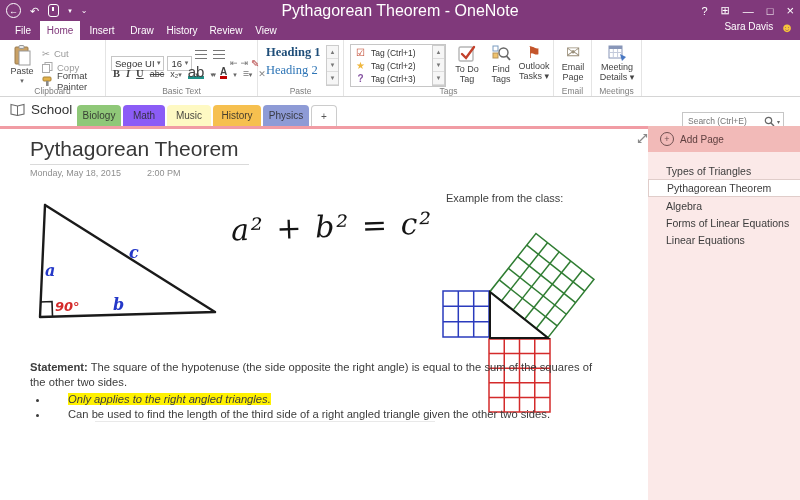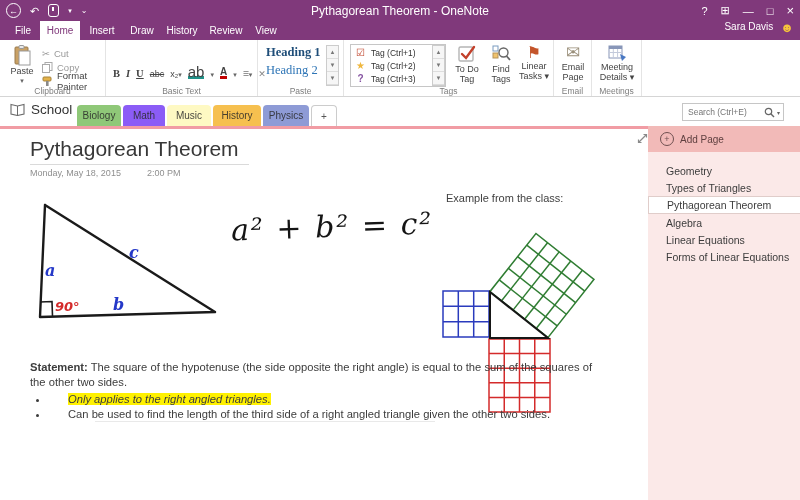--- a/index.html
+++ b/index.html
@@ -9,21 +9,21 @@
 
   
   .titlebar{left:0;top:0;width:800px;height:22px;background:#80397B;}
   .qat{left:6px;top:3px;display:flex;gap:9px;align-items:center;color:#fff;}
   .qat .g{font-size:11px;line-height:14px;}
   .backcirc{width:13px;height:13px;border:1px solid #fff;border-radius:50%;
             display:flex;align-items:center;justify-content:center;font-size:9px;}
   .touchpad{width:9px;height:11px;border:1px solid #fff;border-radius:3px;position:relative;}
   .touchpad::after{content:'';position:absolute;left:3px;top:2px;width:2px;height:4px;background:#fff;}
   .tb-title{left:0;top:0;width:800px;height:21px;display:flex;align-items:center;justify-content:center;
-            color:#fff;font-size:12px;pointer-events:none;}
+            color:#fff;font-size:16px;pointer-events:none;}
   .winctl{right:6px;top:3px;display:flex;gap:13px;color:#fff;font-size:11px;align-items:center;}
   .winctl span{cursor:default;}
 
   
   .menurow{left:0;top:21px;width:800px;height:19px;background:#80397B;}
   .mtab{position:absolute;top:0;height:19px;display:flex;align-items:center;justify-content:center;
         color:#fff;font-size:10px;}
   .mtab.active{background:#fff;color:#80397B;}
   .userarea{position:absolute;right:6px;top:0;height:19px;display:flex;gap:7px;
             color:#fff;font-size:10px;}
@@ -56,21 +56,21 @@
   .tagrow .tic{width:11px;text-align:center;font-size:10px;}
   .collapse-rb{right:8px;top:82px;font-size:9px;color:#888;}
 
   
   .nbrow{left:0;top:97px;width:800px;height:29px;background:#fff;}
   .nbname{position:absolute;left:10px;top:5px;display:flex;align-items:center;gap:6px;color:#333;font-size:13.5px;}
   .sectab{position:absolute;top:8px;height:21px;border-radius:4px 4px 0 0;display:flex;align-items:center;
           justify-content:center;font-size:10px;color:rgba(40,40,40,.85);}
   .sectab.add{background:#fff;border:1px solid #ccc;border-bottom:none;color:#555;}
   .secstrip{left:0;top:126px;width:648px;height:3px;background:#F19CA4;}
-  .searchbox{position:absolute;left:682px;top:6px;width:102px;height:18px;border:1px solid #c6c6c6;background:#fff;
+  .searchbox{position:absolute;left:682px;top:15px;width:102px;height:18px;border:1px solid #c6c6c6;background:#fff;
              display:flex;align-items:center;box-sizing:border-box;padding:0 3px;}
   .searchbox input{flex:1;border:none;outline:none;font-size:8.5px;color:#555;width:70px;
                    font-family:"Liberation Sans",sans-serif;background:transparent;}
 
   
   .content{left:0;top:129px;width:648px;height:371px;background:#fff;}
   .pgtitle{position:absolute;left:30px;top:8px;font-size:21px;color:#383838;
            border-bottom:1px solid #dadada;padding:0 10px 3px 0;}
   .pgdate{position:absolute;left:30px;top:39px;display:flex;gap:26px;font-size:9px;color:#8f8f8f;}
   .equation{position:absolute;left:231px;top:80px;font-family:"DejaVu Serif",serif;font-style:italic;
@@ -162,20 +162,35 @@
             <rect x="1" y="1" width="8" height="4" rx="1" fill="#e3b24a" stroke="#a8843a"></rect>
             <rect x="4" y="5" width="2.6" height="5" fill="#8a8a8a"></rect>
           </svg>
           <span>Format Painter</span>
         </div>
       </div>
       <div class="grp-label">Clipboard</div>
     </div>
 
     <div class="grp" style="left:106px;width:152px;">
+      <div class="abs" style="left:5px;top:5px;display:flex;gap:3px;align-items:center;">
+        <div class="combo" style="width:57px;">
+          <span>Segoe UI</span>
+          <span class="carat">▾</span>
+        </div>
+        <div class="combo" style="width:26px;">
+          <span>16</span>
+          <span class="carat">▾</span>
+        </div>
+        <span><span class="lines-ico"></span><span class="carat">▾</span></span>
+        <span><span class="lines-ico"></span><span class="carat">▾</span></span>
+        <span style="font-size:9px;color:#777;">⇤</span>
+        <span style="font-size:9px;color:#777;">⇥</span>
+        <span style="font-size:10px;color:#b03a3a;">✎</span>
+      </div>
       <div class="abs fmt" style="left:7px;top:27px;">
         <b style="font-weight:bold;">B</b>
         <b style="font-style:italic;">I</b>
         <b style="text-decoration:underline;">U</b>
         <span style="text-decoration:line-through;font-size:9px;">abc</span>
         <span style="font-size:9px;"><span>x₂</span><span class="carat">▾</span></span>
         <span class="hl-ab" style="font-size:15px;"><span>ab</span></span>
           <span class="carat">▾</span>
         <span class="fc-A" style="font-size:10px;">A</span>
           <span class="carat">▾</span>
@@ -227,21 +242,21 @@
         <svg width="20" height="20" viewBox="0 0 20 20">
           <rect x="2" y="2" width="5" height="5" fill="#fff" stroke="#7a9bc0"></rect>
           <rect x="2" y="9" width="5" height="5" fill="#f0c36d" stroke="#b5935a"></rect>
           <circle cx="12.5" cy="8.5" r="4.5" fill="none" stroke="#666" stroke-width="1.4"></circle>
           <line x1="15.5" y1="12" x2="19" y2="16" stroke="#666" stroke-width="1.8"></line>
         </svg>
         <span>Find Tags</span>
       </div>
       <div class="bigbtn" style="left:172px;top:4px;width:36px;">
         <span style="color:#C4552B;font-size:16px;line-height:17px;">⚑</span>
-        <span>Linear Tasks ▾</span>
+        <span>Outlook Tasks ▾</span>
       </div>
       <div class="grp-label">Tags</div>
     </div>
 
     <div class="grp" style="left:554px;width:38px;">
       <div class="bigbtn" style="left:3px;top:4px;width:32px;">
         <span style="font-size:17px;line-height:18px;color:#9a8f7a;">✉</span>
         <span>Email Page</span>
       </div>
       <div class="grp-label">Email</div>
@@ -362,22 +377,21 @@
     </div>
     <div class="cont-edge"></div>
   </div>
 
   <div class="abs sidebar">
     <div class="addpage">
       <span class="pluscirc">+</span>
       <span>Add Page</span>
     </div>
     <div class="pagelist">
-      <div class="pageitem">Geometry</div>
       <div class="pageitem">Types of Triangles</div>
       <div class="pageitem sel">Pythagorean Theorem</div>
       <div class="pageitem">Algebra</div>
+      <div class="pageitem">Forms of Linear Equations</div>
       <div class="pageitem">Linear Equations</div>
-      <div class="pageitem">Forms of Linear Equations</div>
     </div>
   </div>
 
 </div>
 
 </body></html>

